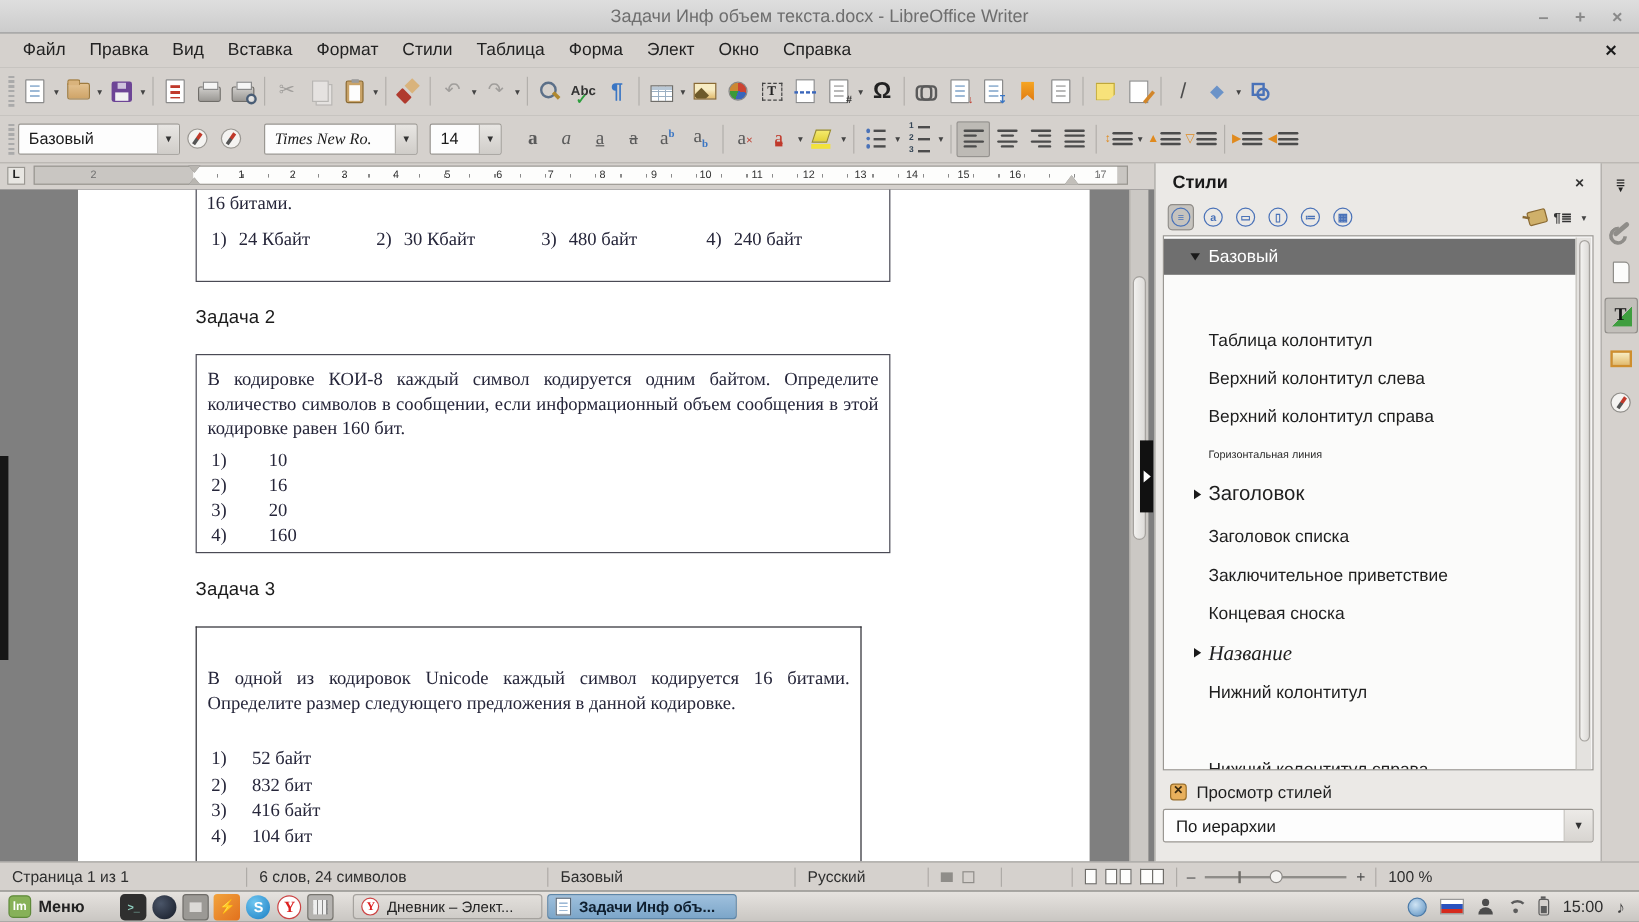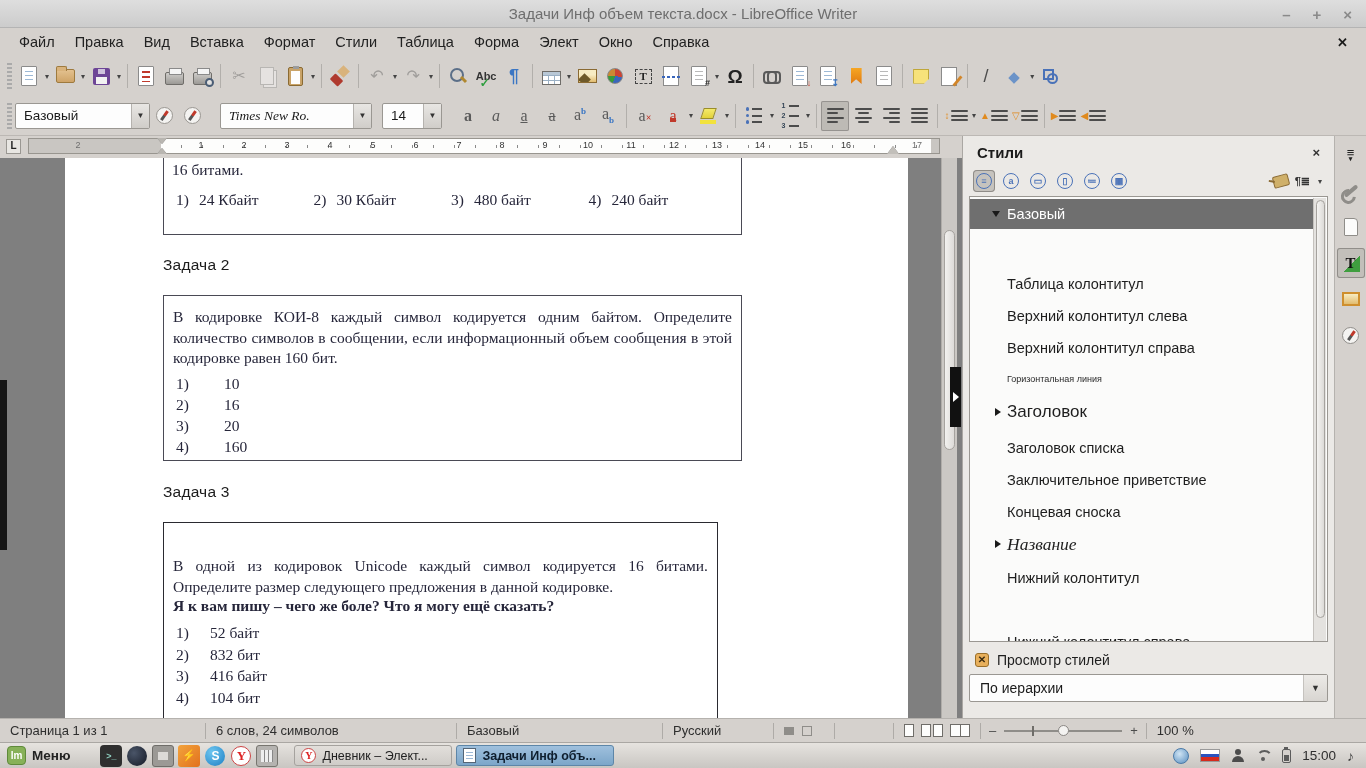--- a/index.html
+++ b/index.html
@@ -415,21 +415,21 @@
     <span class="cv" style="flex:1">Базовый</span>
     <span class="ca">▼</span>
   </span>
   <span class="tbtn">
       <span class="ts-nav" style="border-color:#9a9792"></span>
     </span>
   <span class="tbtn">
       <span class="ts-nav" style="border-color:#9a9792"></span>
     </span>
   <span style="width:14px"></span>
-  <span class="combo" style="width:152px">
+  <span class="combo" style="width:128px">
     <span class="cv serifv" style="flex:1">Times New Ro.</span>
     <span class="ca">▼</span>
   </span>
   <span style="width:10px"></span>
   <span class="combo" style="width:60px">
     <span class="cv" style="flex:1">14</span>
     <span class="ca">▼</span>
   </span>
   <span style="width:12px"></span>
   <span class="tbtn">
@@ -649,21 +649,20 @@
             <span class="onum">4)</span>
             <span>160</span>
           </div>
       </div>
     </div>
 
     <div class="h-task" style="top:325px">Задача 3</div>
 
     <div class="tbox doc-serif" id="task3-box">
       <div class="tpara" id="t3-para">В одной из кодировок Unicode каждый символ кодируется 16 битами. Определите размер следующего предложения в данной кодировке.</div>
-      <div id="t3-bold">Я к вам пишу – чего же боле? Что я могу ещё сказать?</div>
       <div id="t3-opts">
         <div class="orow">
             <span class="onum">1)</span>
             <span>52 байт</span>
           </div>
         <div class="orow">
             <span class="onum">2)</span>
             <span>832 бит</span>
           </div>
         <div class="orow">

